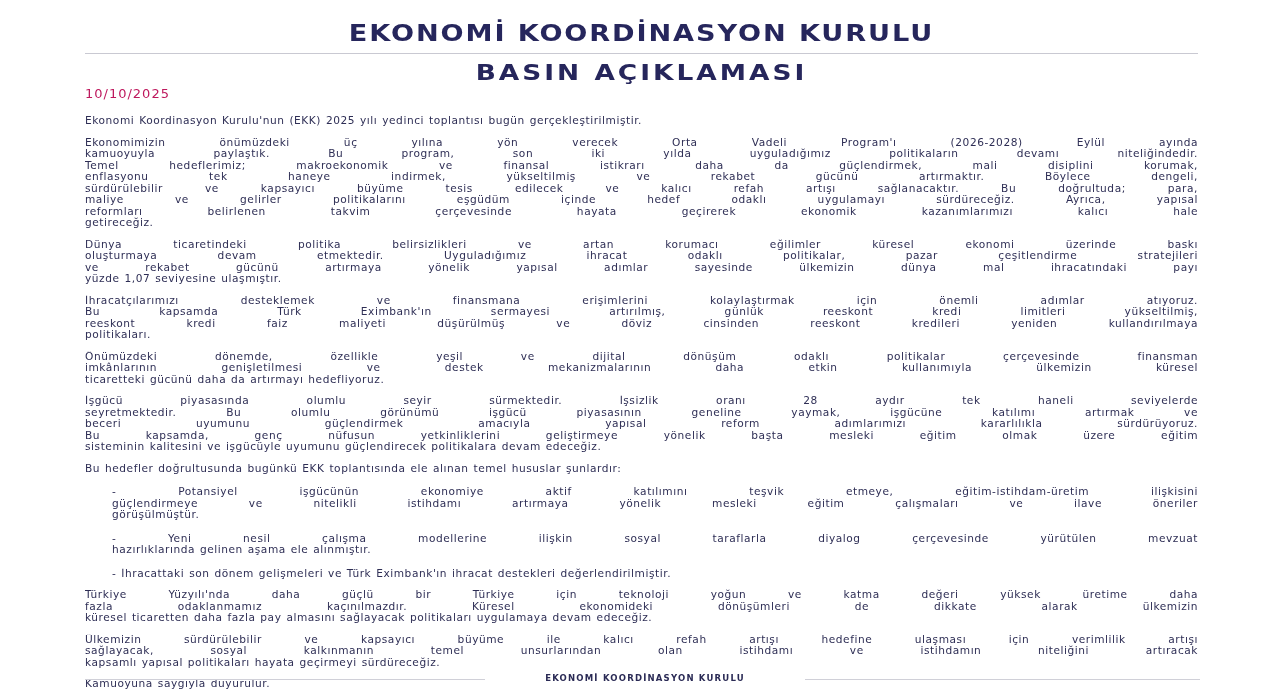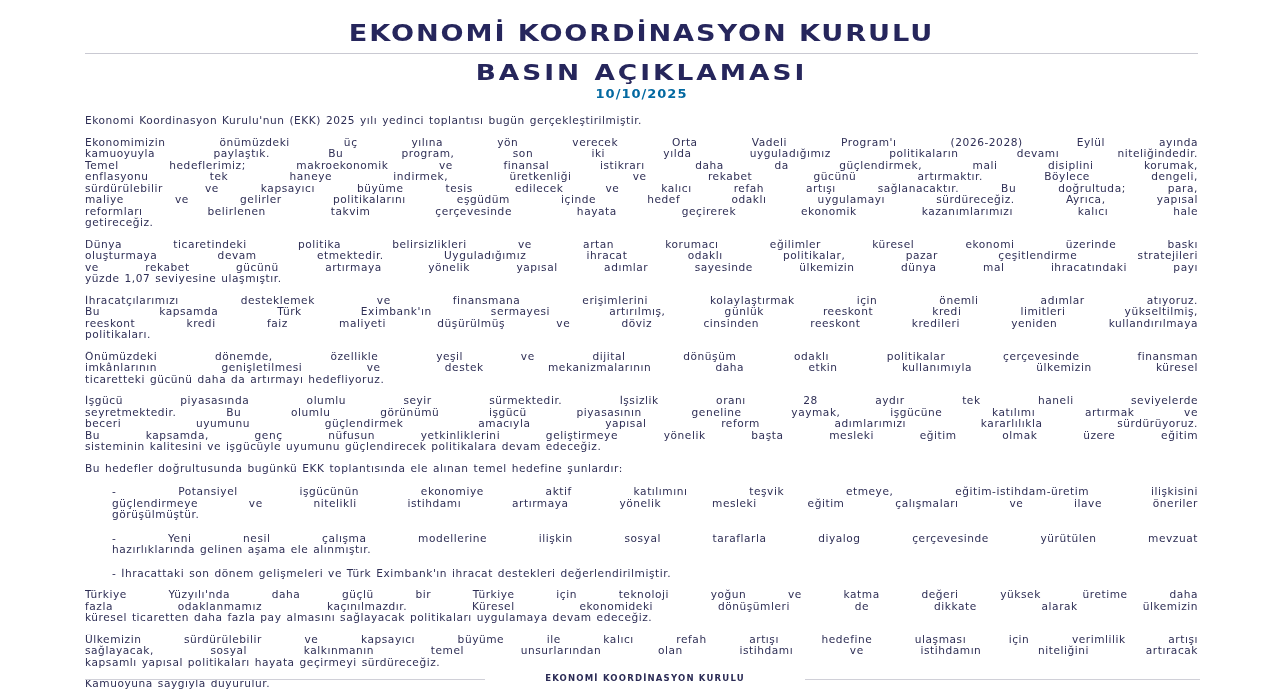--- a/index.html
+++ b/index.html
@@ -1,21 +1,21 @@
 <!DOCTYPE html>
 <html><head>
 <meta charset="utf-8">
 <style>
   html, body { margin:0; padding:0; background:#ffffff; }
   body { width:1280px; height:700px; overflow:hidden; position:relative; font-family:"DejaVu Sans", sans-serif; color:#2b2b5a; }
   .page { position:absolute; left:85px; top:0; width:1113px; }
   .org-title { position:absolute; top:20px; left:0; width:1113px; text-align:center; font-family:"DejaVu Sans", sans-serif; font-weight:bold; font-size:23px; letter-spacing:1.6px; color:#26265c; transform:scaleX(1.18); transform-origin:center; }
   .top-rule { position:absolute; top:53px; left:0; width:1113px; height:1px; background:#c9c9d2; }
   .doc-title { position:absolute; top:60px; left:0; width:1113px; text-align:center; font-weight:bold; font-size:22px; letter-spacing:2.5px; color:#26265c; transform:scaleX(1.2); transform-origin:center; }
-  .doc-date { position:absolute; top:86px; left:0; width:1113px; text-align:center; font-weight:bold; font-size:13px; letter-spacing:1px; color:#0369a1; }
+  .doc-date { position:absolute; top:86px; left:0; width:1113px; font-weight:normal; font-size:13px; letter-spacing:1px; color:#be185d; }
   .body { position:absolute; top:115px; left:0; width:1113px; font-size:10.6px; font-weight:normal; line-height:11.5px; color:#2e2e55; }
   .p { margin:0 0 10px 0; }
   .line { display:block; text-align:justify; text-align-last:justify; white-space:nowrap; overflow:hidden; letter-spacing:0.55px; word-spacing:1px; }
   .line.last { text-align-last:left; }
   .bullets { margin:0 0 10px 27px; }
   .bullet { margin:12px 0 10px 0; }
   .foot-rule-left { position:absolute; top:679px; left:85px; width:400px; height:1px; background:#d0d0d8; }
   .foot-rule-right { position:absolute; top:679px; left:805px; width:395px; height:1px; background:#d0d0d8; }
   .foot-title { position:absolute; top:673px; left:485px; width:320px; text-align:center; font-weight:bold; font-size:8.5px; letter-spacing:1.2px; color:#2a2a55; }
 </style>
@@ -29,21 +29,21 @@
   <div class="doc-date">10/10/2025</div>
 
   <div class="body" id="doc-body">
       <div class="p">
         <span class="line last">Ekonomi Koordinasyon Kurulu'nun (EKK) 2025 yılı yedinci toplantısı bugün gerçekleştirilmiştir.</span>
       </div>
       <div class="p">
         <span class="line">Ekonomimizin önümüzdeki üç yılına yön verecek Orta Vadeli Program'ı (2026-2028) Eylül ayında</span>
         <span class="line">kamuoyuyla paylaştık. Bu program, son iki yılda uyguladığımız politikaların devamı niteliğindedir.</span>
         <span class="line">Temel hedeflerimiz; makroekonomik ve finansal istikrarı daha da güçlendirmek, mali disiplini korumak,</span>
-        <span class="line">enflasyonu tek haneye indirmek, üretkenliği ve rekabet gücünü artırmaktır. Böylece dengeli,</span>
+        <span class="line">enflasyonu tek haneye indirmek, yükseltilmiş ve rekabet gücünü artırmaktır. Böylece dengeli,</span>
         <span class="line">sürdürülebilir ve kapsayıcı büyüme tesis edilecek ve kalıcı refah artışı sağlanacaktır. Bu doğrultuda; para,</span>
         <span class="line">maliye ve gelirler politikalarını eşgüdüm içinde hedef odaklı uygulamayı sürdüreceğiz. Ayrıca, yapısal</span>
         <span class="line">reformları belirlenen takvim çerçevesinde hayata geçirerek ekonomik kazanımlarımızı kalıcı hale</span>
         <span class="line last">getireceğiz.</span>
       </div>
       <div class="p">
         <span class="line">Dünya ticaretindeki politika belirsizlikleri ve artan korumacı eğilimler küresel ekonomi üzerinde baskı</span>
         <span class="line">oluşturmaya devam etmektedir. Uyguladığımız ihracat odaklı politikalar, pazar çeşitlendirme stratejileri</span>
         <span class="line">ve rekabet gücünü artırmaya yönelik yapısal adımlar sayesinde ülkemizin dünya mal ihracatındaki payı</span>
         <span class="line last">yüzde 1,07 seviyesine ulaşmıştır.</span>
@@ -60,21 +60,21 @@
         <span class="line last">ticaretteki gücünü daha da artırmayı hedefliyoruz.</span>
       </div>
       <div class="p">
         <span class="line">İşgücü piyasasında olumlu seyir sürmektedir. İşsizlik oranı 28 aydır tek haneli seviyelerde</span>
         <span class="line">seyretmektedir. Bu olumlu görünümü işgücü piyasasının geneline yaymak, işgücüne katılımı artırmak ve</span>
         <span class="line">beceri uyumunu güçlendirmek amacıyla yapısal reform adımlarımızı kararlılıkla sürdürüyoruz.</span>
         <span class="line">Bu kapsamda, genç nüfusun yetkinliklerini geliştirmeye yönelik başta mesleki eğitim olmak üzere eğitim</span>
         <span class="line last">sisteminin kalitesini ve işgücüyle uyumunu güçlendirecek politikalara devam edeceğiz.</span>
       </div>
       <div class="p">
-        <span class="line last">Bu hedefler doğrultusunda bugünkü EKK toplantısında ele alınan temel hedefine şunlardır:</span>
+        <span class="line last">Bu hedefler doğrultusunda bugünkü EKK toplantısında ele alınan temel hususlar şunlardır:</span>
       </div>
       <div class="bullets">
         <div class="bullet">
           <span class="line">- Potansiyel işgücünün ekonomiye aktif katılımını teşvik etmeye, eğitim-istihdam-üretim ilişkisini</span>
           <span class="line">güçlendirmeye ve nitelikli istihdamı artırmaya yönelik mesleki eğitim çalışmaları ve ilave öneriler</span>
           <span class="line last">görüşülmüştür.</span>
         </div>
         <div class="bullet">
           <span class="line">- Yeni nesil çalışma modellerine ilişkin sosyal taraflarla diyalog çerçevesinde yürütülen mevzuat</span>
           <span class="line last">hazırlıklarında gelinen aşama ele alınmıştır.</span>

